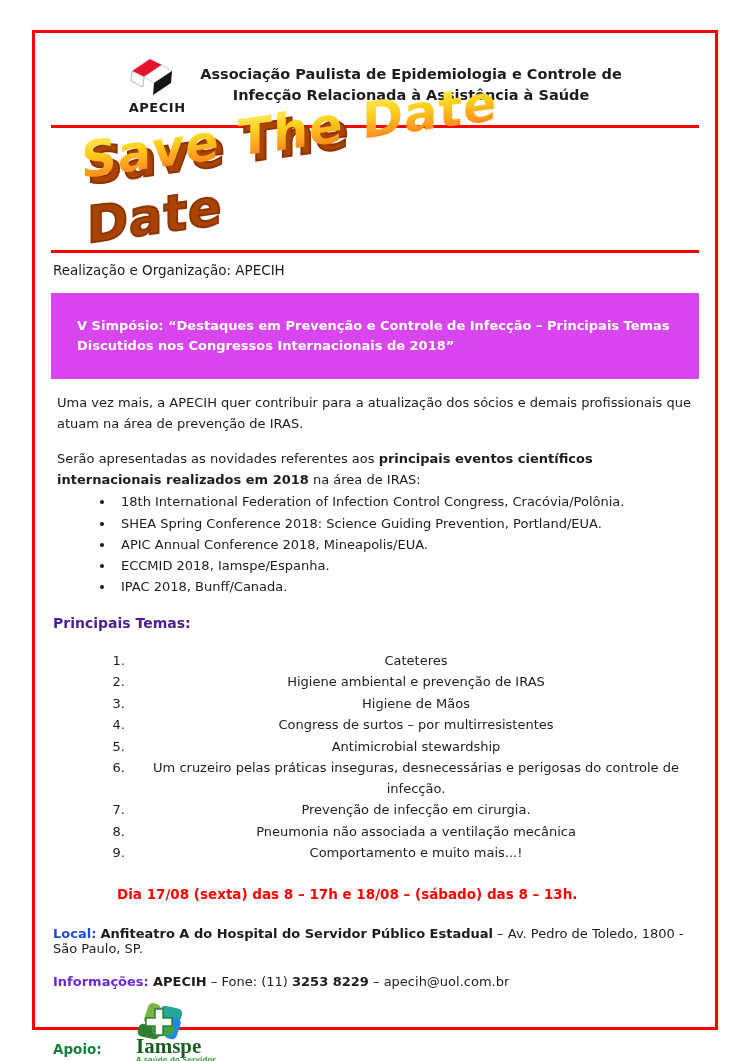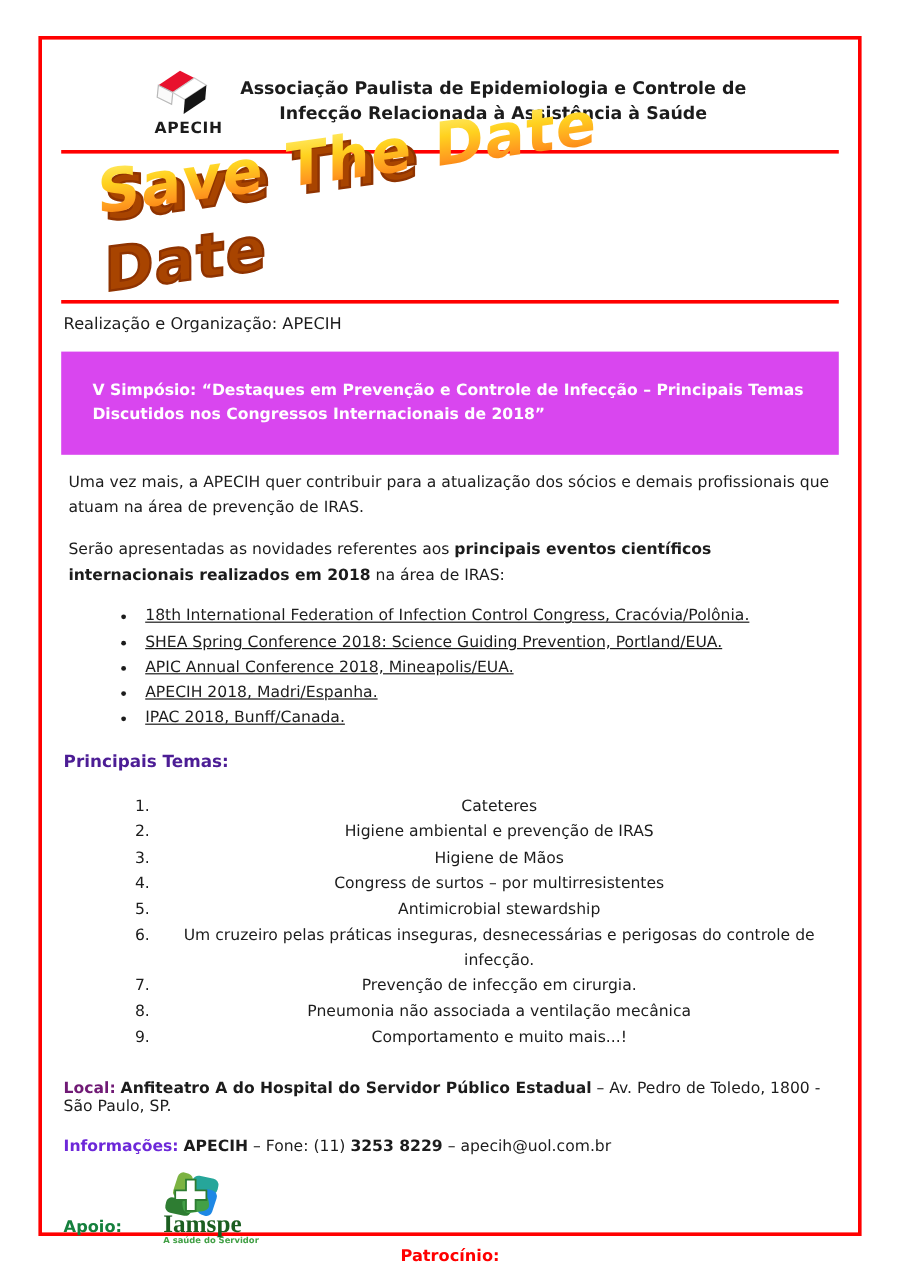--- a/index.html
+++ b/index.html
@@ -46,30 +46,30 @@
   
   .organizer{font-size:13.5px;margin:9px 0 15px 2px;}
   .banner{
     background:#d946ef;color:#ffffff;
     font-weight:bold;font-size:13px;line-height:1.55;
     text-align:left;padding:23px 26px;
   }
   .para{font-size:13px;line-height:1.6;margin:14px 0 0 6px;}
   .para b{font-weight:bold;}
   
-  ul.events{margin:14px 0 0 0;padding-left:64px;font-size:13px;line-height:1.48;text-decoration:underline;}
+  ul.events{margin:2px 0 0 0;padding-left:64px;font-size:13px;line-height:1.48;}
   ul.events li{margin:2px 0;padding-left:6px;}
   .themes-heading{color:#4c1d95;font-weight:bold;font-size:14px;margin:18px 0 0 2px;}
   ol.themes{margin:20px 0 0 0;padding-left:78px;font-size:13px;line-height:1.58;text-align:center;}
   ol.themes li{margin:1px 0;padding-left:4px;}
   
   .cta{font-weight:bold;font-size:13.5px;margin:24px 0 0 66px;}
   .schedule{color:#ff0000;font-weight:bold;font-size:13.5px;margin:22px 0 0 66px;}
   .venue{font-size:13px;margin:24px 0 0 2px;}
-  .venue .lbl{color:#701a75;font-weight:bold;}
+  .venue .lbl{color:#1d4ed8;font-weight:bold;}
   .venue b{font-weight:bold;}
   .contact{font-size:13px;margin:18px 0 0 2px;}
   .contact .lbl{color:#6d28d9;font-weight:bold;}
   .contact b{font-weight:bold;}
   
   .support{display:flex;align-items:flex-end;gap:6px;margin:12px 0 0 2px;}
   .support .lbl{color:#15803d;font-weight:bold;font-size:13.5px;padding-bottom:8px;}
   .support-text{font-weight:bold;font-size:13.5px;padding-bottom:10px;}
   .sponsorship-heading{color:#ff0000;font-weight:bold;font-size:13.5px;text-align:center;margin-top:0px;}
 </style>
@@ -111,39 +111,40 @@
     <div class="banner">V Simpósio: “Destaques em Prevenção e Controle de Infecção – Principais Temas Discutidos nos Congressos Internacionais de 2018”</div>
 
     <p class="para">Uma vez mais, a APECIH quer contribuir para a atualização dos sócios e demais profissionais que atuam na área de prevenção de IRAS.</p>
 
     <p class="para"><span>Serão apresentadas as novidades referentes aos </span><b>principais eventos científicos internacionais realizados em 2018</b><span> na área de IRAS:</span></p>
 
     <ul class="events">
       <li>18th International Federation of Infection Control Congress, Cracóvia/Polônia.</li>
       <li>SHEA Spring Conference 2018: Science Guiding Prevention, Portland/EUA.</li>
       <li>APIC Annual Conference 2018, Mineapolis/EUA.</li>
-      <li>APECIH 2018, Madri/Espanha.</li>
+      <li>ECCMID 2018, Iamspe/Espanha.</li>
       <li>IPAC 2018, Bunff/Canada.</li>
     </ul>
 
     <div class="themes-heading">Principais Temas:</div>
 
     <ol class="themes">
       <li>Cateteres</li>
       <li>Higiene ambiental e prevenção de IRAS</li>
       <li>Higiene de Mãos</li>
       <li>Congress de surtos – por multirresistentes</li>
       <li>Antimicrobial stewardship</li>
       <li>Um cruzeiro pelas práticas inseguras, desnecessárias e perigosas do controle de infecção.</li>
       <li>Prevenção de infecção em cirurgia.</li>
       <li>Pneumonia não associada a ventilação mecânica</li>
       <li>Comportamento e muito mais...!</li>
     </ol>
 
 
+    <div class="schedule">Dia 17/08 (sexta) das 8 – 17h e 18/08 – (sábado) das 8 – 13h.</div>
 
     <div class="venue"><span class="lbl">Local:</span> <b>Anfiteatro A do Hospital do Servidor Público Estadual</b><span> – Av. Pedro de Toledo, 1800 - São Paulo, SP.</span></div>
 
     <div class="contact"><span class="lbl">Informações:</span> <b>APECIH</b><span> – Fone: (11) </span><b>3253 8229</b><span> – apecih@uol.com.br</span></div>
 
     <div class="support">
       <span class="lbl">Apoio:</span>
       <svg width="122" height="64" viewBox="0 0 122 64">
         <g>
           <rect x="38" y="2" width="13" height="22" rx="5" fill="#7cb342" transform="rotate(18 44 13)"></rect>

